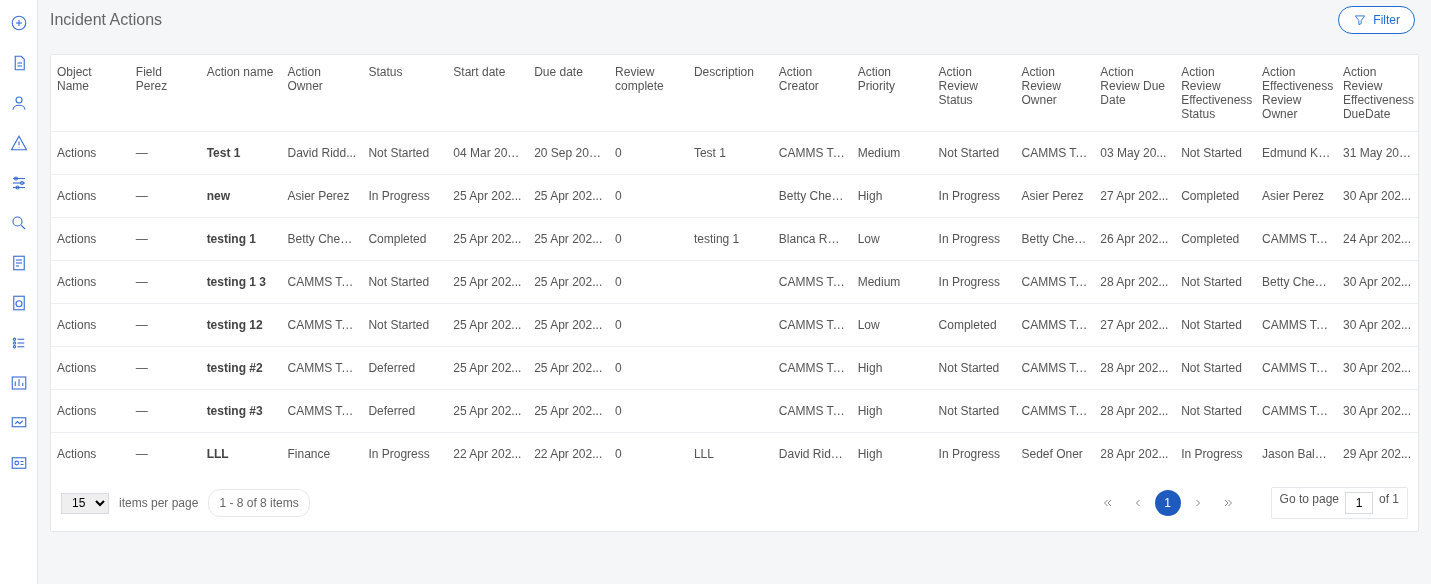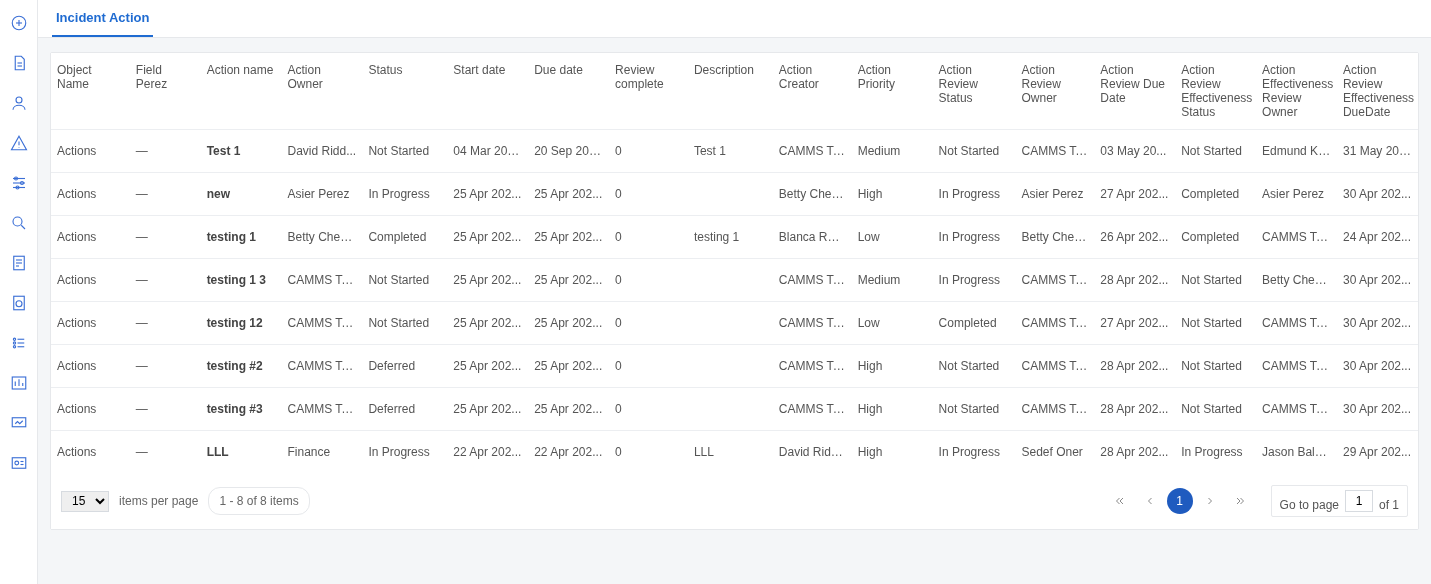--- a/index.html
+++ b/index.html
@@ -44,21 +44,21 @@
 
   .pager { display:flex; align-items:center; justify-content:space-between; padding:12px 10px; background:#fff; }
   .pager-left { display:flex; align-items:center; gap:10px; }
   .pager-left select { border:1px solid #d7dbe0; height:21px; padding:0 6px; font-size:12px; cursor:pointer; }
   .pager-left .label { color:#666; }
   .pager-left .range { border:1px solid #e6e8eb; padding:6px 10px; color:#666; border-radius:12px; }
   .pager-right { display:flex; align-items:center; gap:4px; }
   .pager-right .navbtn { width:26px; height:26px; display:flex; align-items:center; justify-content:center; color:#888; font-size:12px; cursor:pointer; }
   .pager-right .navbtn svg { width:12px; height:12px; stroke:#888; fill:none; stroke-width:2; }
   .pager-right .pagecur { width:26px; height:26px; border-radius:50%; background:#1f5bbf; color:#fff; display:flex; align-items:center; justify-content:center; font-size:12px; }
-  .pager-right .goto { display:flex; align-items:flex-end; gap:6px; margin-left:14px; border:1px solid #e6e8eb; padding:4px 8px; border-radius:2px; }
+  .pager-right .goto { display:flex; align-items:flex-start; gap:6px; margin-left:26px; border:1px solid #e6e8eb; padding:4px 8px; border-radius:2px; }
   .pager-right .goto input { width:28px; border:1px solid #d7dbe0; height:22px; text-align:center; font-size:12px; }
 </style>
 </head>
 <body>
 
 <div class="app">
   <div class="sidebar">
     <div class="icon">
         <svg viewBox="0 0 24 24">
           <circle cx="12" cy="12" r="9"></circle>
@@ -144,24 +144,30 @@
         <svg viewBox="0 0 24 24">
           <rect x="3" y="5" width="18" height="14"></rect>
           <circle cx="9" cy="12" r="2.5"></circle>
           <line x1="14" y1="10" x2="18" y2="10"></line>
           <line x1="14" y1="14" x2="18" y2="14"></line>
         </svg>
       </div>
   </div>
 
   <div class="main">
-
-    <div class="tabs">
-      <div class="tab">Incident Action</div>
+    <div class="header">
+      <h1>Incident Actions</h1>
+      <button class="filter-btn">
+        <svg viewBox="0 0 24 24">
+            <path d="M4 5h16l-6 8v5l-4 2v-7z"></path>
+          </svg>
+        <span>Filter</span>
+      </button>
     </div>
+
 
     <div class="panel">
       <div class="grid">
         <table>
           <colgroup>
             <col class="c-obj">
               <col class="c-fld">
               <col class="c-name">
               <col class="c-own">
               <col class="c-stat">

